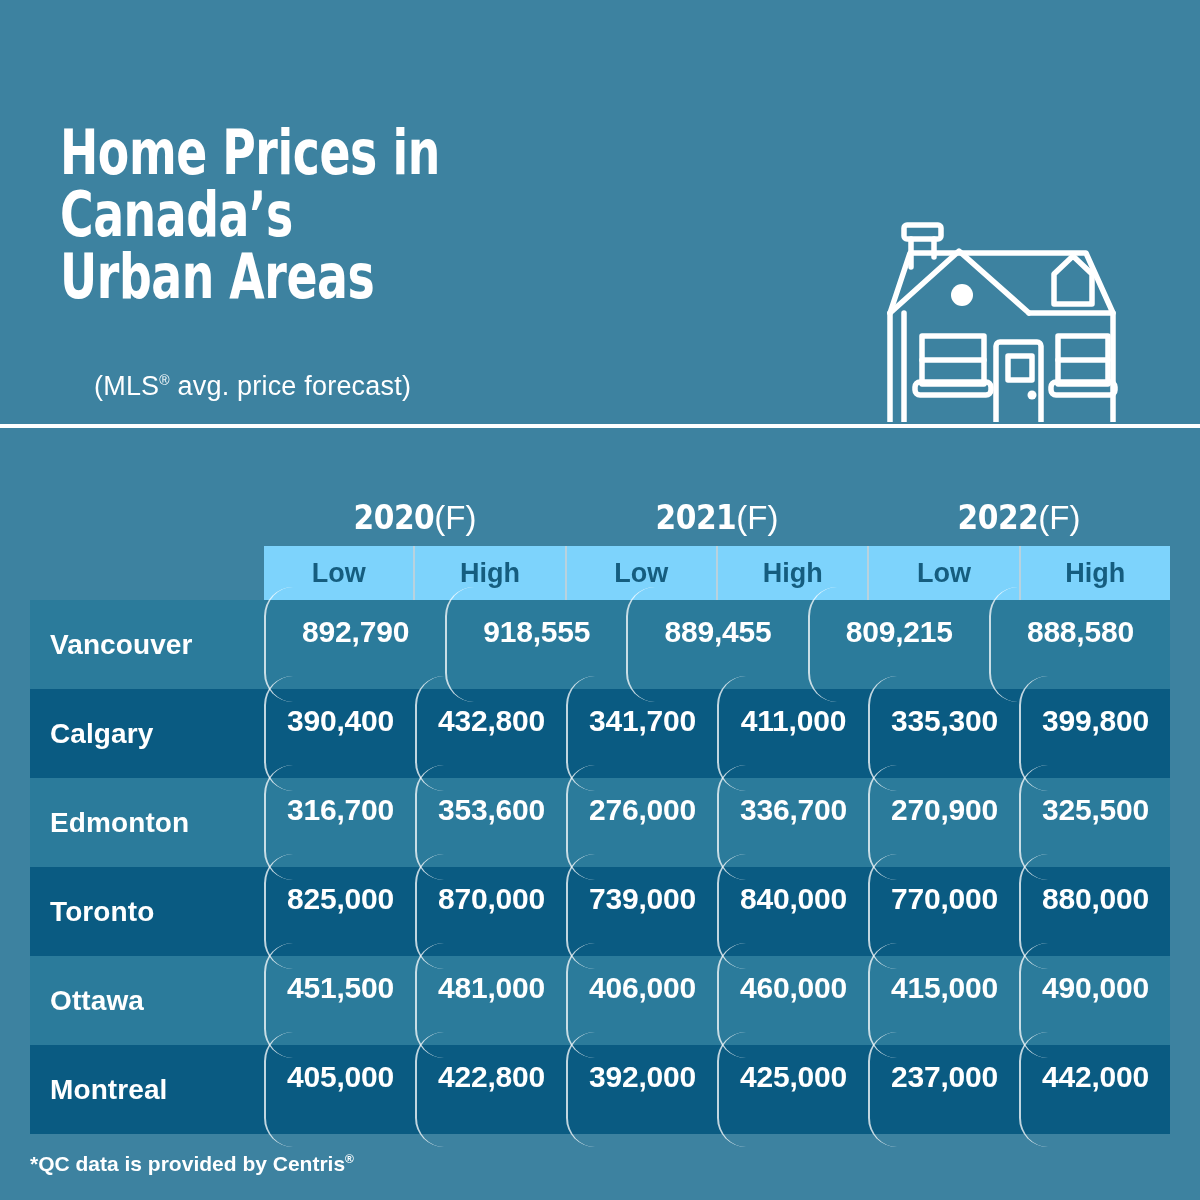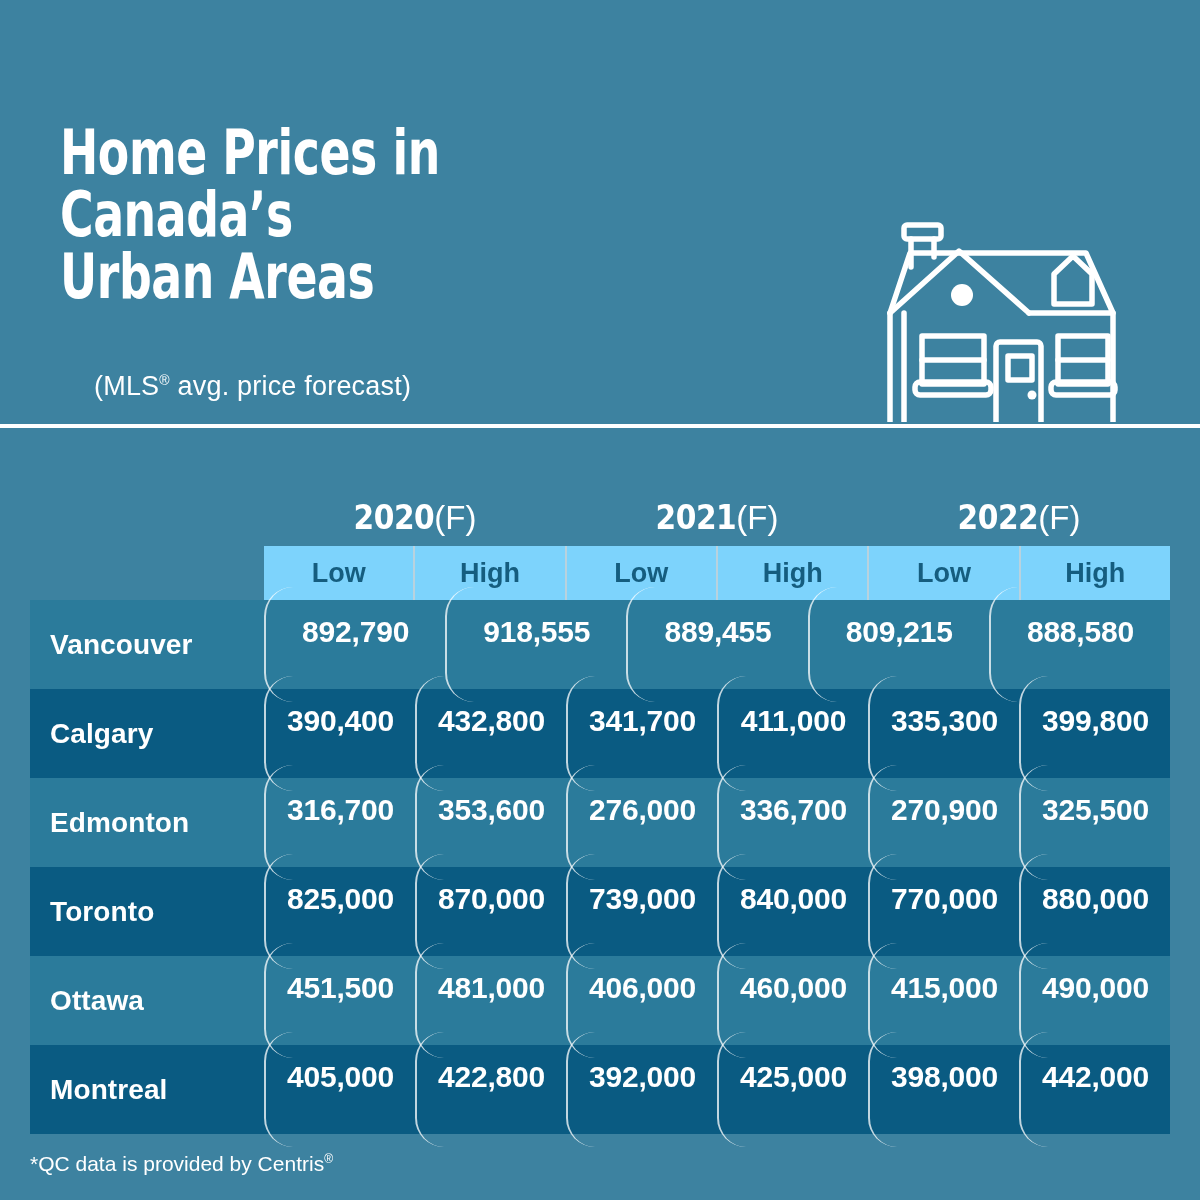--- a/index.html
+++ b/index.html
@@ -164,21 +164,21 @@
     box-sizing: border-box;
     border-radius: 29px;
   }
 
   .footnote {
     position: absolute;
     left: 30px;
     top: 1152px;
     color: #ffffff;
     font-size: 21px;
-    font-weight: 400;
+    font-weight: 700;
   }
   .footnote sup {
     font-size: 12px;
     vertical-align: super;
   }
 </style>
 </head>
 <body>
 
 <div class="header">
@@ -297,21 +297,21 @@
       <div class="val-cell">415,000</div>
       <div class="val-cell">490,000</div>
     </div>
 
     <div class="row dark">
       <div class="city-cell">Montreal</div>
       <div class="val-cell">405,000</div>
       <div class="val-cell">422,800</div>
       <div class="val-cell">392,000</div>
       <div class="val-cell">425,000</div>
-      <div class="val-cell">398,000</div>
+      <div class="val-cell">237,000</div>
       <div class="val-cell">442,000</div>
     </div>
 
   </div>
 </div>
 
 <div class="footnote">
   <span>*QC data is provided by Centris</span><sup>®</sup>
 </div>
 

